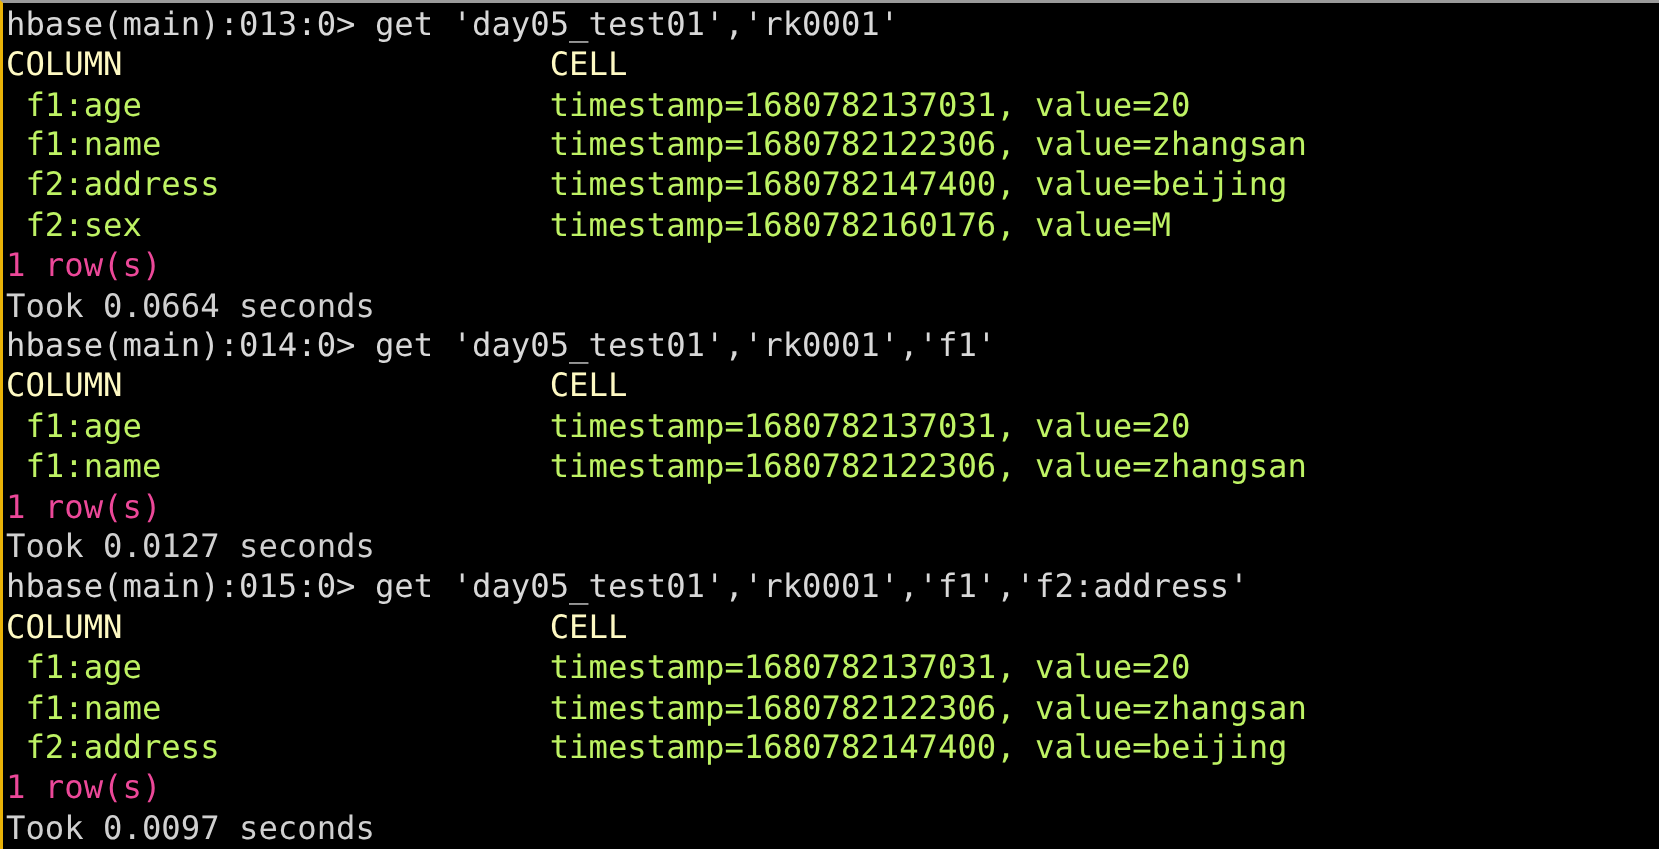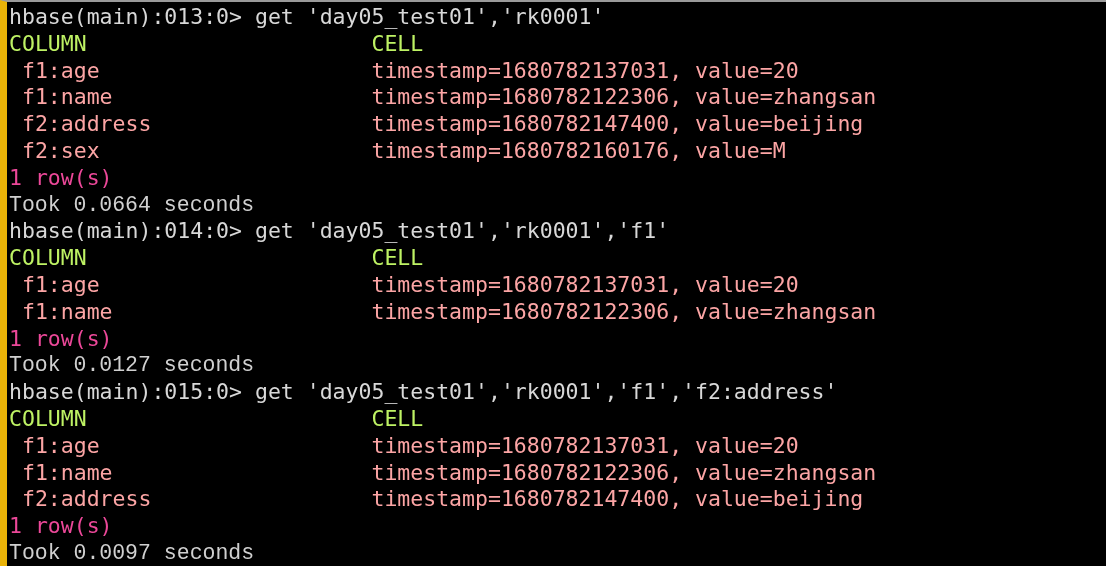--- a/index.html
+++ b/index.html
@@ -9,21 +9,21 @@
     background: #000000;
   }
   #terminal {
     position: relative;
     width: 1106px;
     height: 566px;
     background: #000000;
     overflow: hidden;
     box-sizing: border-box;
     border-top: 2px solid #9a9a9a;
-    border-left: 7px solid #eab308;
+    border-left: 2px solid #eab308;
   }
   #screen {
     position: absolute;
     left: 2px;
     top: 2px;
     width: 1102px;
     font-family: "DejaVu Sans Mono", "Liberation Mono", monospace;
     font-size: 21.5px;
     line-height: 26.8px;
     letter-spacing: 0px;
@@ -31,23 +31,23 @@
     white-space: pre;
     -webkit-font-smoothing: antialiased;
   }
   .line {
     display: block;
     height: 26.8px;
     white-space: pre;
     color: #d0d0d0;
   }
   .line.prompt { color: #d8d8d8; }
-  .line.header { color: #bef264; }
-  .line.cellrow { color: #fca5a5; }
+  .line.header { color: #fef9c3; }
+  .line.cellrow { color: #bef264; }
   .line.status  { color: #ec4899; }
-  .line.timing  { color: #d0d0d0; font-family: Liberation Mono, monospace; }
+  .line.timing  { color: #d0d0d0; }
 </style>
 </head>
 <body>
 
 <div id="terminal">
   <div id="screen"><div class="line prompt">hbase(main):013:0&gt; get 'day05_test01','rk0001'</div><div class="line header">COLUMN                      CELL</div><div class="line cellrow"> f1:age                     timestamp=1680782137031, value=20</div><div class="line cellrow"> f1:name                    timestamp=1680782122306, value=zhangsan</div><div class="line cellrow"> f2:address                 timestamp=1680782147400, value=beijing</div><div class="line cellrow"> f2:sex                     timestamp=1680782160176, value=M</div><div class="line status">1 row(s)</div><div class="line timing">Took 0.0664 seconds</div><div class="line prompt">hbase(main):014:0&gt; get 'day05_test01','rk0001','f1'</div><div class="line header">COLUMN                      CELL</div><div class="line cellrow"> f1:age                     timestamp=1680782137031, value=20</div><div class="line cellrow"> f1:name                    timestamp=1680782122306, value=zhangsan</div><div class="line status">1 row(s)</div><div class="line timing">Took 0.0127 seconds</div><div class="line prompt">hbase(main):015:0&gt; get 'day05_test01','rk0001','f1','f2:address'</div><div class="line header">COLUMN                      CELL</div><div class="line cellrow"> f1:age                     timestamp=1680782137031, value=20</div><div class="line cellrow"> f1:name                    timestamp=1680782122306, value=zhangsan</div><div class="line cellrow"> f2:address                 timestamp=1680782147400, value=beijing</div><div class="line status">1 row(s)</div><div class="line timing">Took 0.0097 seconds</div></div>
 </div>
 
 </body></html>

